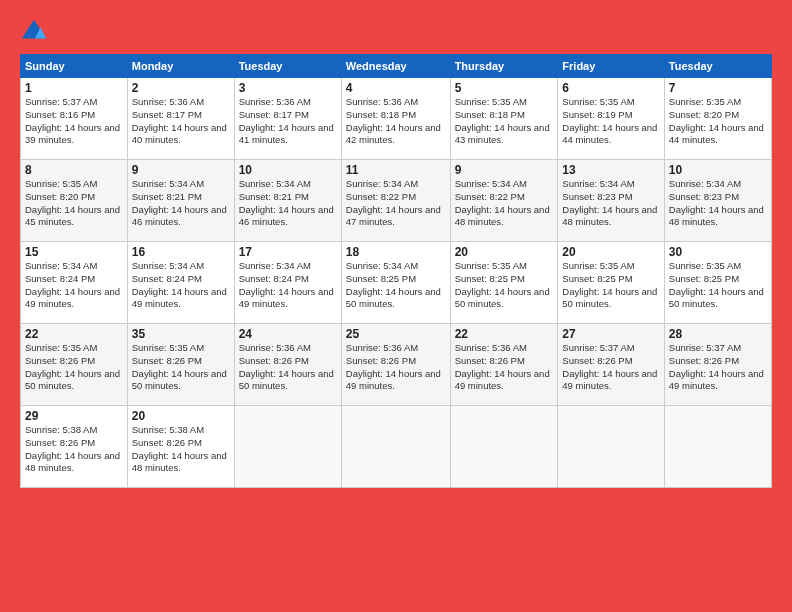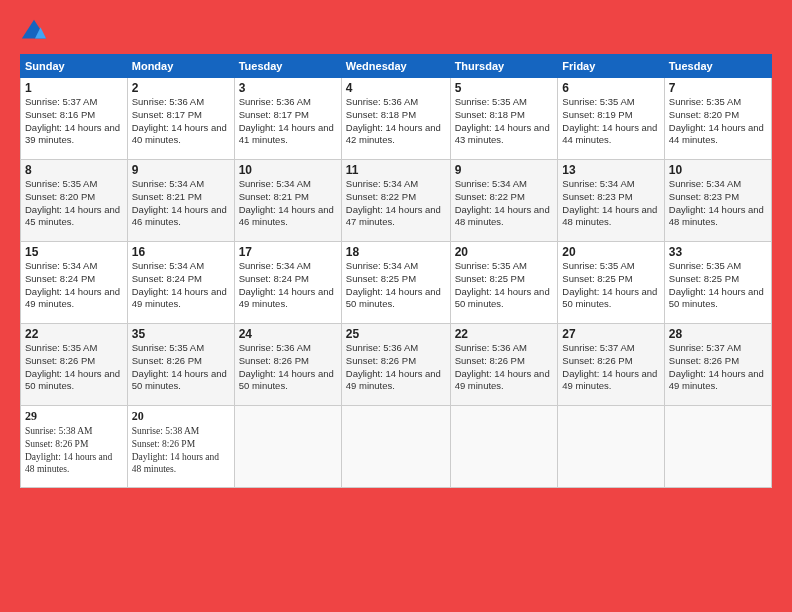--- a/index.html
+++ b/index.html
@@ -97,21 +97,20 @@
       line-height: 1.35;
     }
     .empty-cell {
       background: #f9f9f9 !important;
     }
     tbody tr:last-child td {
       background: #f9f9f9;
     }
     tbody tr:last-child td.has-data {
       background: #fff;
-      font-family: Liberation Serif, serif;
     }
   </style>
 </head>
 <body>
 
 <div class="page">
   <div class="header">
     <div class="logo">
       <svg class="logo-icon" viewBox="0 0 30 30" xmlns="http://www.w3.org/2000/svg">
         <polygon points="15,2 28,22 2,22" fill="#1565c0"></polygon>
@@ -220,21 +219,21 @@
         </td>
           <td class="has-data">
           <div class="day-num">20</div>
           <div class="day-detail">Sunrise: 5:35 AM<br>Sunset: 8:25 PM<br>Daylight: 14 hours and 50 minutes.</div>
         </td>
           <td class="has-data">
           <div class="day-num">20</div>
           <div class="day-detail">Sunrise: 5:35 AM<br>Sunset: 8:25 PM<br>Daylight: 14 hours and 50 minutes.</div>
         </td>
           <td class="has-data">
-          <div class="day-num">33</div>
+          <div class="day-num">30</div>
           <div class="day-detail">Sunrise: 5:35 AM<br>Sunset: 8:25 PM<br>Daylight: 14 hours and 50 minutes.</div>
         </td>
         </tr>
         <tr>
           <td class="has-data">
           <div class="day-num">22</div>
           <div class="day-detail">Sunrise: 5:35 AM<br>Sunset: 8:26 PM<br>Daylight: 14 hours and 50 minutes.</div>
         </td>
           <td class="has-data">
           <div class="day-num">35</div>

